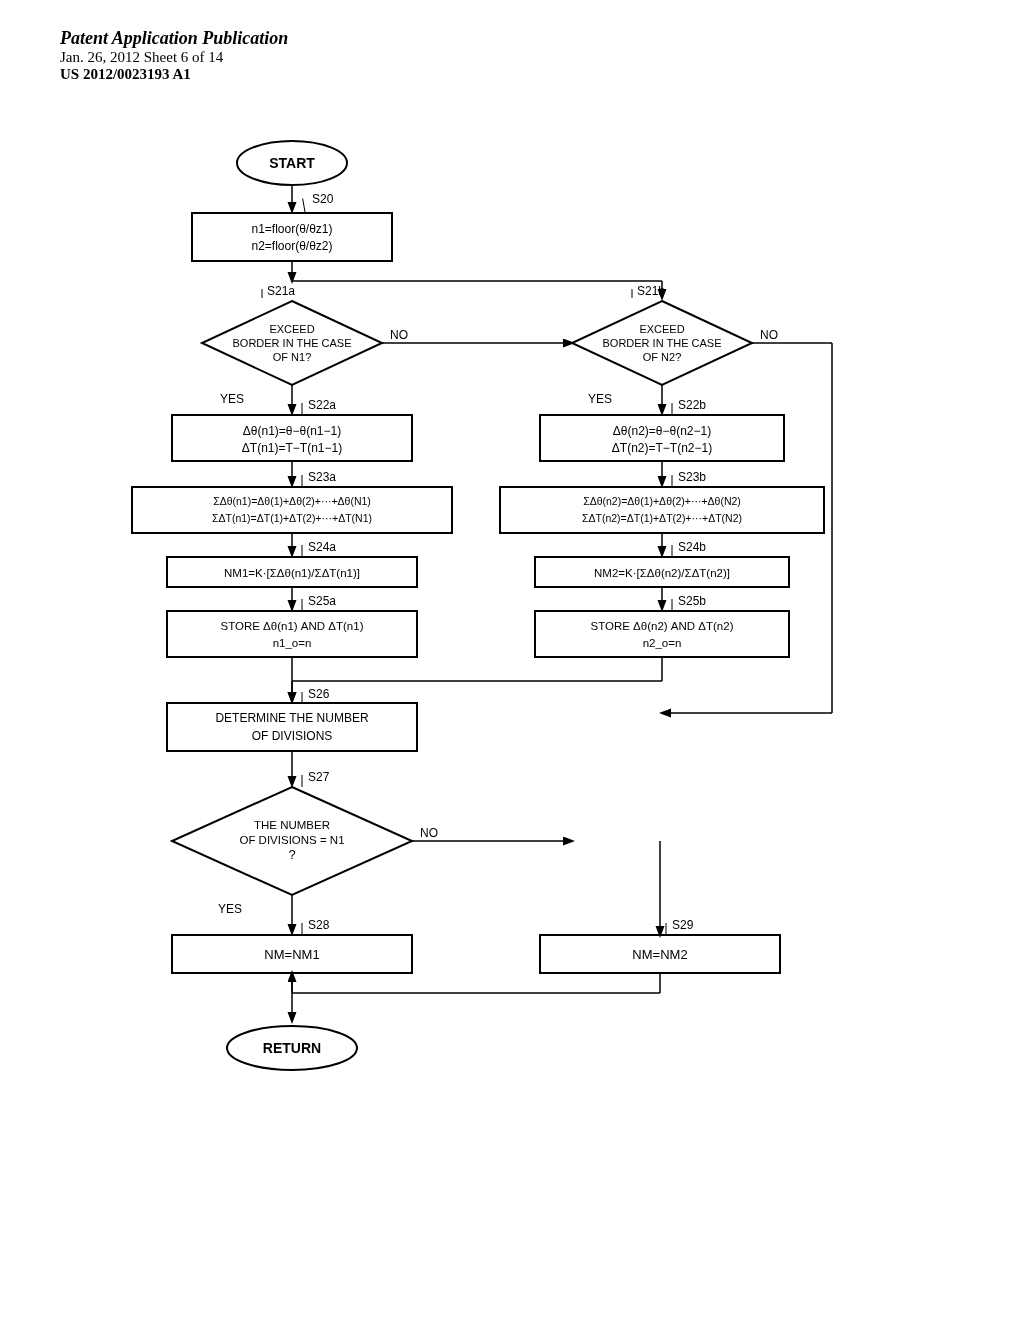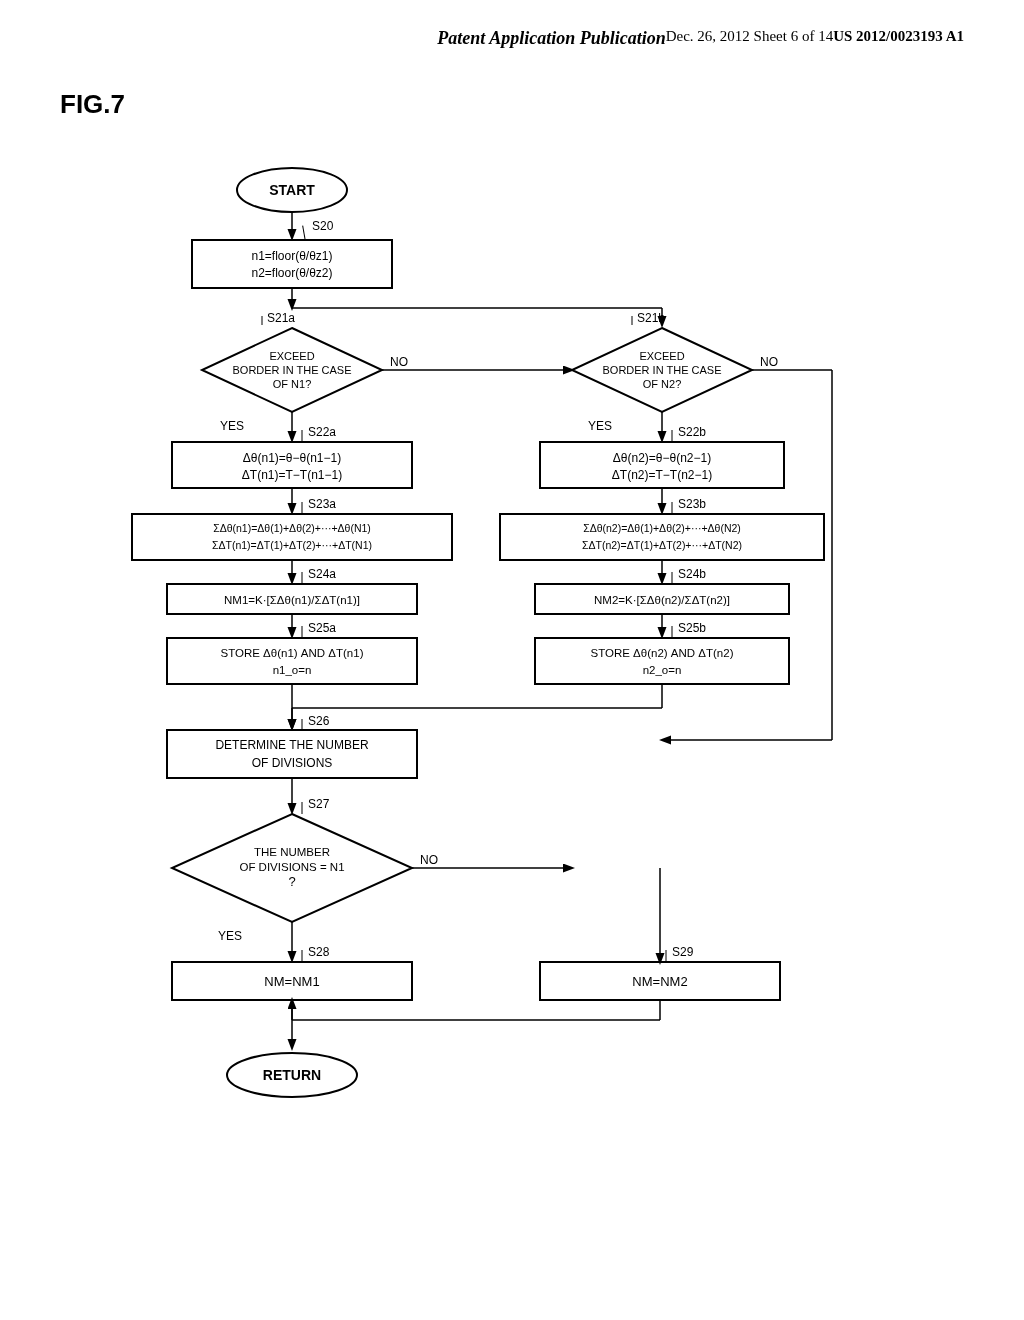--- a/index.html
+++ b/index.html
@@ -12,20 +12,21 @@
       overflow-x: hidden;
     }
 
     
     .header {
       display: flex;
       justify-content: flex-end;
       align-items: flex-start;
       padding: 28px 60px 0 60px;
       border-bottom: none;
+      flex-direction: column;
     }
     .header-left {
       font-size: 18px;
       font-weight: bold;
       font-style: italic;
     }
     .header-center {
       font-size: 15px;
       text-align: center;
     }
@@ -45,26 +46,25 @@
       font-weight: bold;
       margin-bottom: 30px;
       font-family: Arial, sans-serif;
     }
   </style>
 </head>
 <body>
 
 <div class="header">
   <div class="header-left">Patent Application Publication</div>
-  <div class="header-center">Dec. 26, 2012  Sheet 6 of 14</div>
+  <div class="header-center">Jan. 26, 2012  Sheet 6 of 14</div>
   <div class="header-right">US 2012/0023193 A1</div>
 </div>
 
 <div class="content">
-  <div class="fig-label">FIG.7</div>
 
   <svg width="880" height="1080" viewBox="0 0 880 1080" style="display:block;margin:0 auto;" xmlns="http://www.w3.org/2000/svg">
     <defs>
       <marker id="arrow" markerWidth="8" markerHeight="8" refX="6" refY="3" orient="auto">
         <path d="M0,0 L0,6 L8,3 z" fill="#000"></path>
       </marker>
     </defs>
 
     <ellipse cx="220" cy="40" rx="55" ry="22" fill="white" stroke="black" stroke-width="2"></ellipse>
     <text x="220" y="45" text-anchor="middle" font-family="Arial" font-size="14" font-weight="bold">START</text>

